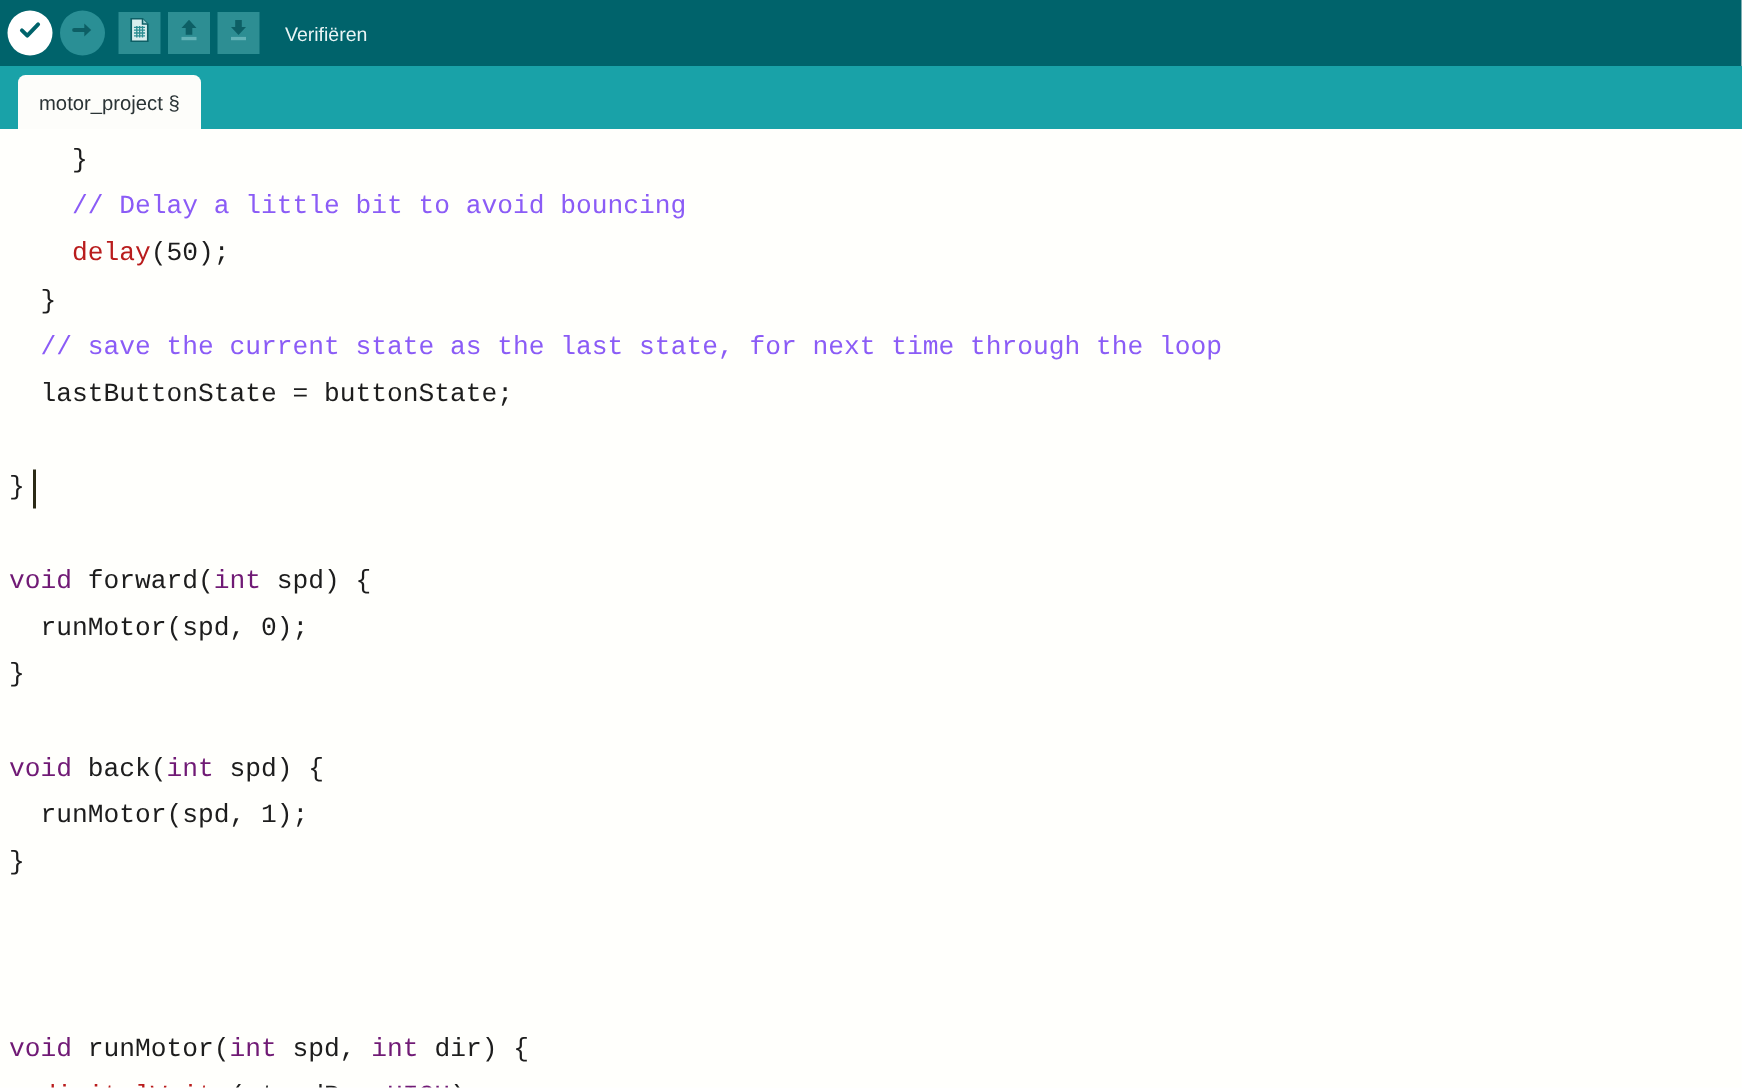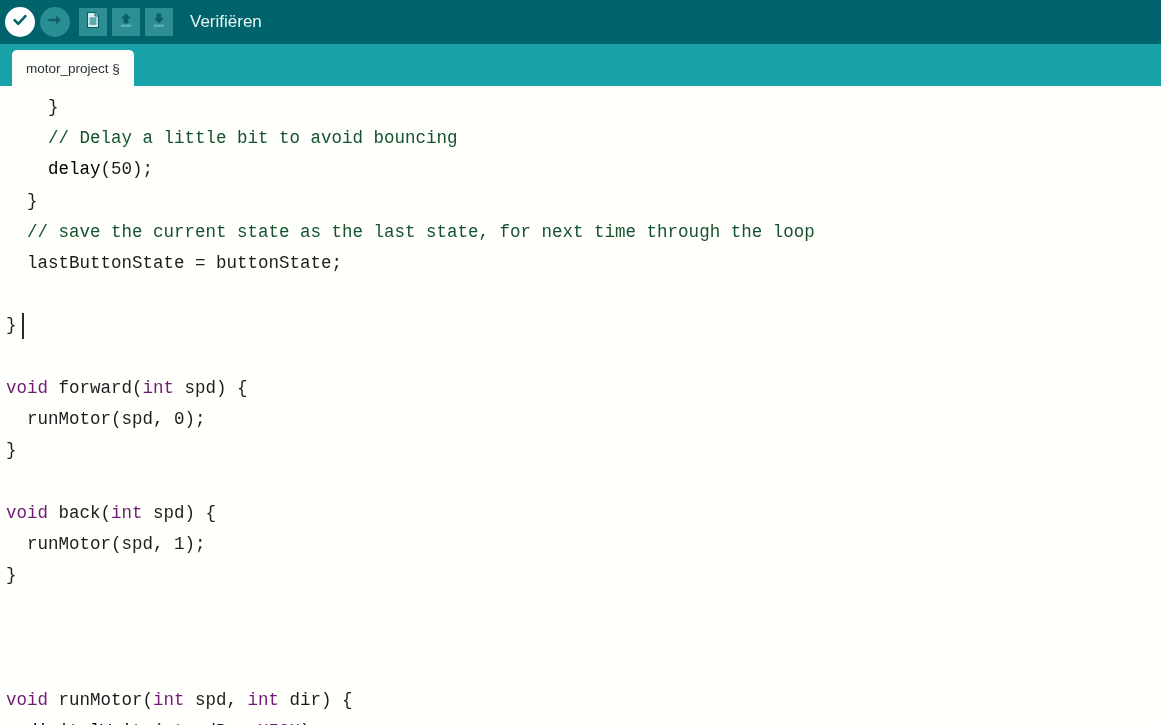--- a/index.html
+++ b/index.html
@@ -46,21 +46,21 @@
     margin-right: 5px;
     display: flex;
     align-items: center;
     justify-content: center;
     flex: 0 0 auto;
     cursor: pointer;
   }
   .tb-sq.first { margin-left: 4px; }
   #tb-label {
     color: #e9f5f5;
-    font-size: 17px;
+    font-size: 13px;
     margin-left: 12px;
     white-space: nowrap;
   }
 
   
   #tabbar {
     position: absolute;
     left: 0; top: 44px;
     width: 1161px;
     height: 42px;
@@ -99,23 +99,23 @@
   #code {
     margin: 0;
     padding: 6px 0 0 6px;
     font-family: "Liberation Mono", "DejaVu Sans Mono", monospace;
     font-size: 17.5px;
     line-height: 31.2px;
     color: #1d1d1d;
     white-space: pre;
     position: relative;
   }
-  .cm { color: #14532d; }      
+  .cm { color: #8b5cf6; }      
   .kw { color: #701a75; }      
-  .fn { color: #000000; text-align: center; }      
+  .fn { color: #b91c1c; text-align: center; }      
   .pl { color: #1d1d1d; }      
 
   
   #caret {
     position: absolute;
     left: 22px;
     top: 190px;
     width: 2px;
     height: 26px;
     background: #2b2a16;

